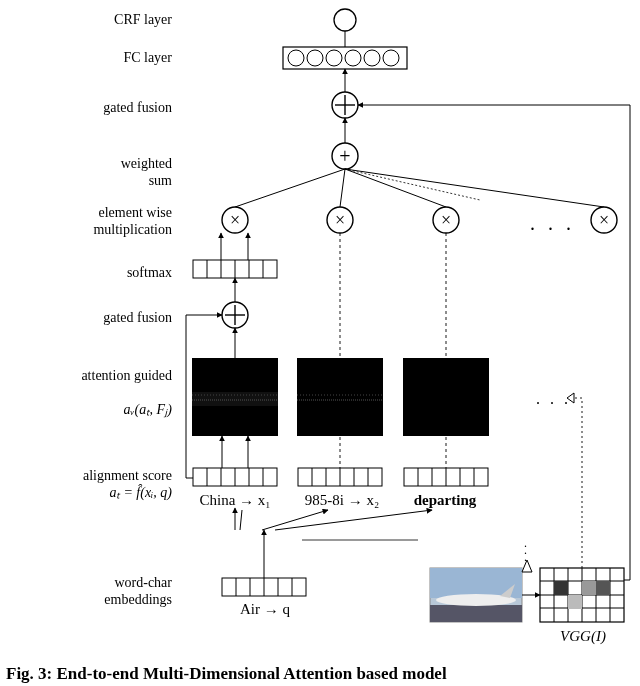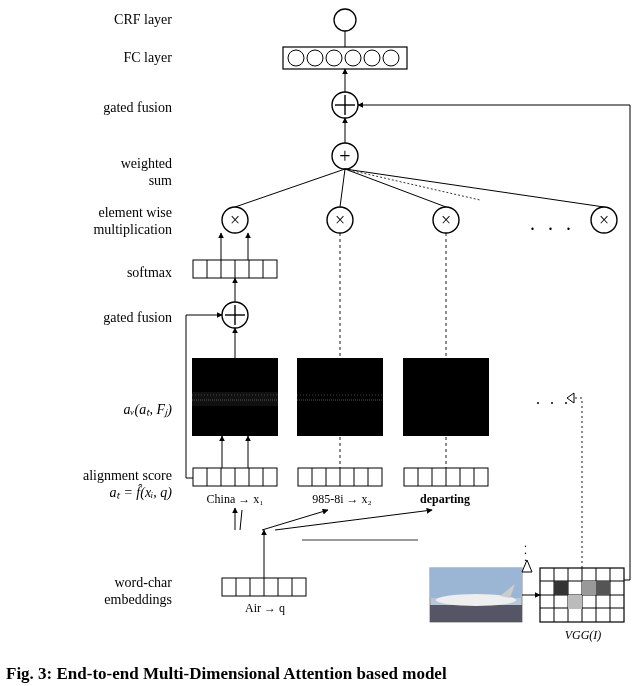--- a/index.html
+++ b/index.html
@@ -15,21 +15,21 @@
   }
   .label {
     position: absolute;
     font-size: 14px;
     text-align: right;
     line-height: 1.15;
   }
   .label-2 { line-height: 1.2; }
   .center-label {
     position: absolute;
-    font-size: 12px;
+    font-size: 15px;
     text-align: center;
   }
   .italic { font-style: italic; }
   svg.diag {
     position: absolute;
     left: 0; top: 0;
     width: 640px; height: 686px;
     overflow: visible;
   }
   .caption {
@@ -51,21 +51,21 @@
   <span>weighted</span><br>
   <span>sum</span>
 </div>
 <div class="label label-2" style="right:468px; top:205px;">
   <span>element wise</span><br>
   <span>multiplication</span>
 </div>
 <div class="label" style="right:468px; top:265px;">softmax</div>
 <div class="label" style="right:468px; top:310px;">gated fusion</div>
 <div class="label label-2" style="right:468px; top:368px;">
-  <br>
+  <span>attention guided</span><br>
   <br>
   <span class="italic">aᵥ(aₜ, Fⱼ)</span>
 </div>
 <div class="label label-2" style="right:468px; top:468px;">
   <span>alignment score</span><br>
   <span class="italic">aₜ = f̂(xᵢ, q)</span>
 </div>
 <div class="label label-2" style="right:468px; top:575px;">
   <span>word-char</span><br>
   <span>embeddings</span>

